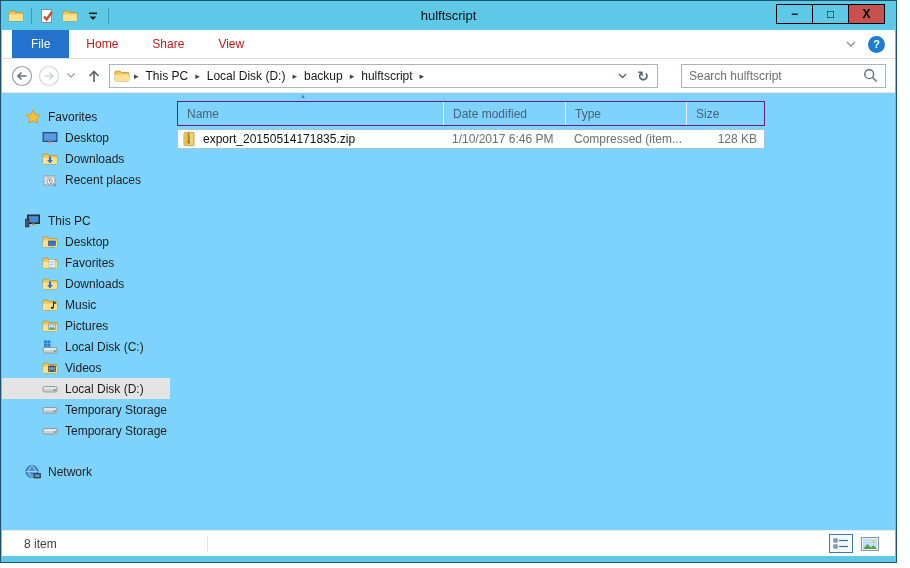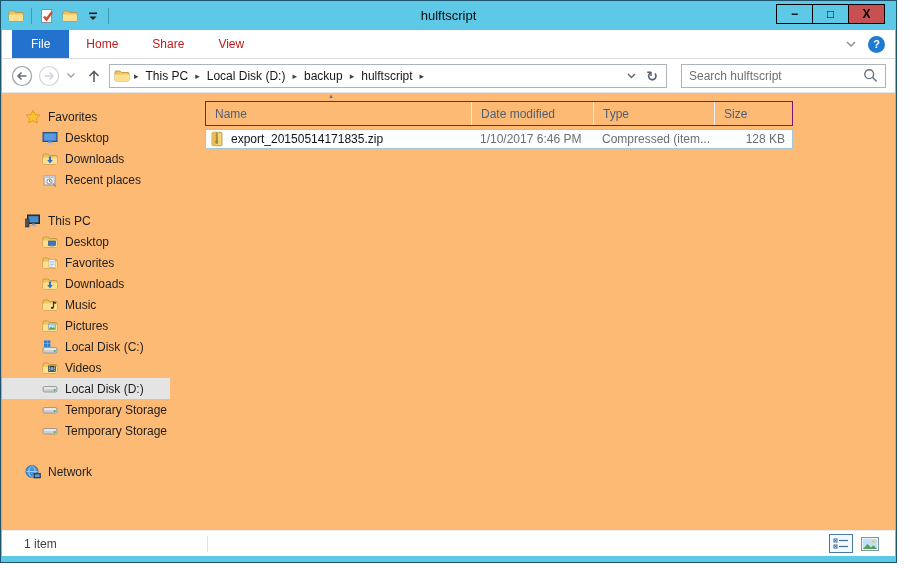--- a/index.html
+++ b/index.html
@@ -63,29 +63,29 @@
   .addr-box {
     flex: 1; height: 24px; border: 1px solid #aab4bc; background: #fff;
     display: flex; align-items: center; padding: 0 4px; min-width: 0;
   }
   .crumb { padding: 0 5px; white-space: nowrap; color: #161616; }
   .crumb-arrow { font-size: 9px; color: #404040; padding: 0 2px; }
   .crumb-arrow::before { content: "▸"; }
   .addr-right { margin-left: auto; display: flex; align-items: center; gap: 10px; padding-right: 4px; }
   .search-box {
     width: 205px; height: 24px; border: 1px solid #aab4bc; background: #fff;
-    margin-left: 14px; display: flex; align-items: center; padding: 10px 7px;
+    margin-left: 23px; display: flex; align-items: center; padding: 10px 7px;
   }
   .search-box input {
     border: none; outline: none; flex: 1; font: 12px "Liberation Sans", sans-serif;
     color: #3c3c3c; min-width: 0; background: transparent;
   }
   .search-box input::placeholder { color: #6f6f6f; opacity: 1; }
   
-  .content { flex: 1; background: #fdba74; display: flex; min-height: 0; gap: 28px; }
+  .content { flex: 1; background: #7dd3fc; display: flex; min-height: 0; }
   .sidebar { flex: 0 0 168px; padding-top: 13px; overflow: hidden; }
   .side-row {
     height: 21px; display: flex; align-items: center; gap: 7px;
     white-space: nowrap; overflow: hidden; cursor: default;
   }
   .side-row .lbl { overflow: hidden; white-space: nowrap; }
   .side-header { padding-left: 23px; }
   .side-item { padding-left: 40px; }
   .side-item.selected { background: #e4e4e4; }
   .side-gap { height: 20px; }
@@ -459,21 +459,21 @@
           <span>export_20150514171835.zip</span>
         </div>
         <div class="cell">1/10/2017 6:46 PM</div>
         <div class="cell">Compressed (item...</div>
         <div class="cell size">128 KB</div>
       </div>
     </div>
   </div>
 
   <div class="statusbar">
-    <span class="status-count">1 item</span>
+    <span class="status-count">8 item</span>
     <span class="status-sep"></span>
     <div class="view-btns">
       <div class="view-btn selected">
         <svg viewBox="0 0 16 12" width="16" height="12">
             <rect x="1" y="1" width="3" height="3" fill="none" stroke="#3f6f96"></rect>
             <rect x="2" y="2" width="1" height="1" fill="#c0504d"></rect>
             <path d="M6 2.5h9" stroke="#3f6f96" stroke-width="1.2"></path>
             <rect x="1" y="7" width="3" height="3" fill="none" stroke="#3f6f96"></rect>
             <rect x="2" y="8" width="1" height="1" fill="#c0504d"></rect>
             <path d="M6 8.5h9" stroke="#3f6f96" stroke-width="1.2"></path>

